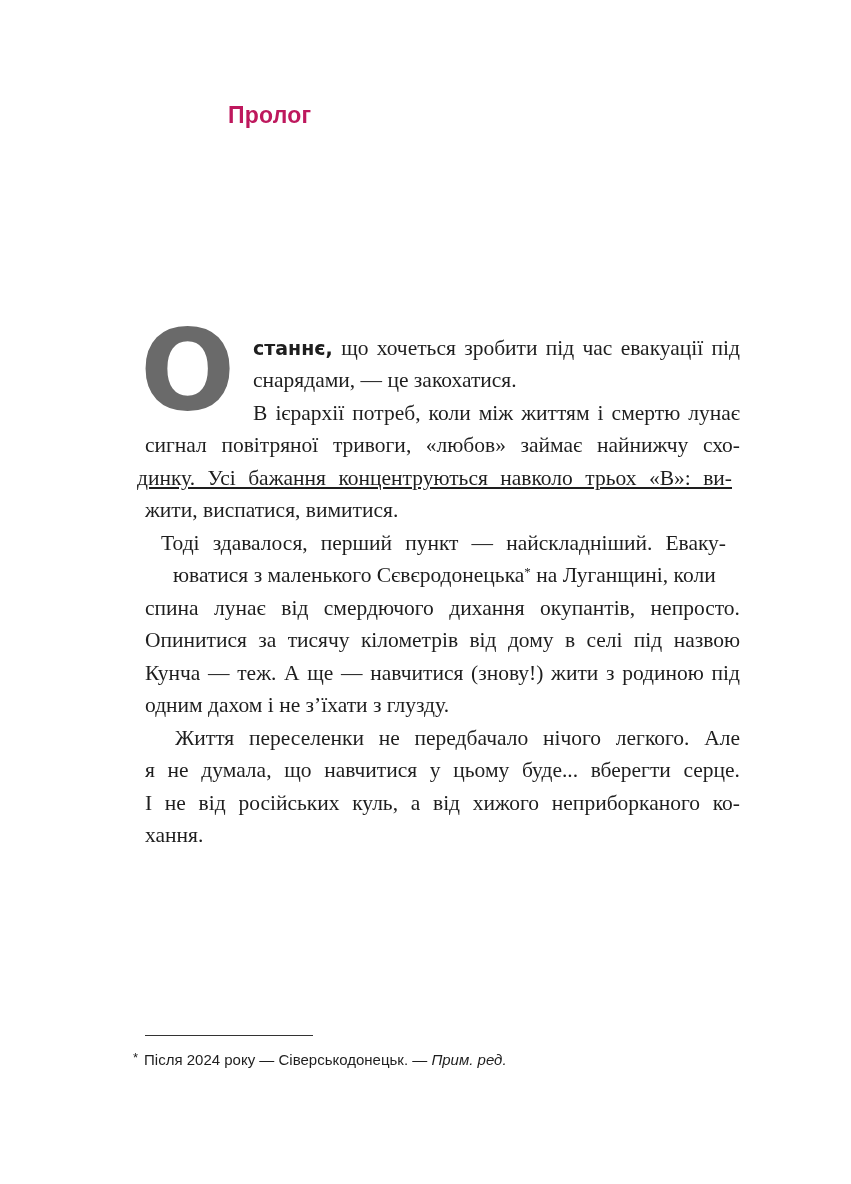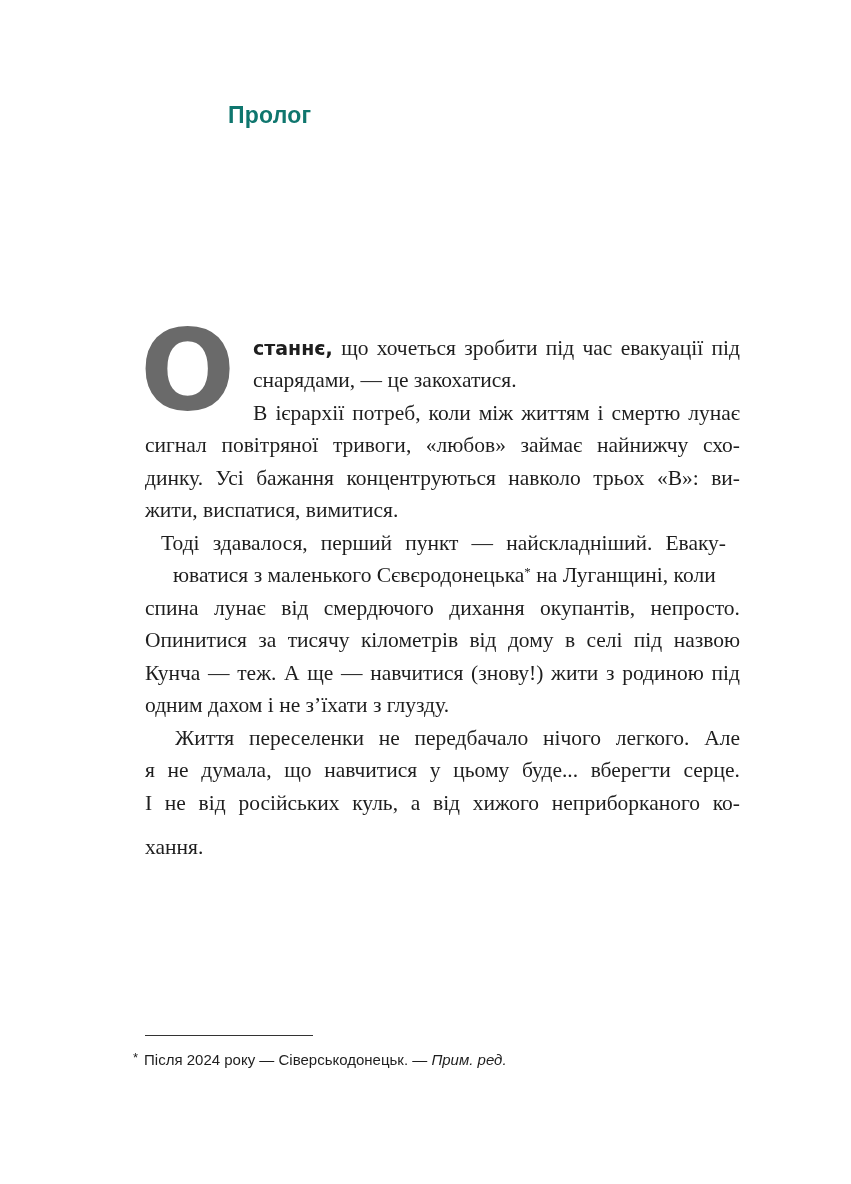--- a/index.html
+++ b/index.html
@@ -3,21 +3,21 @@
   <meta charset="utf-8">
   <style>
     html, body { margin: 0; padding: 0; }
     body {
       width: 851px; height: 1184px; background: #ffffff; position: relative; overflow: hidden;
       color: #1e1e1e;
     }
     .title {
       position: absolute; left: 228px; top: 102px;
       font-family: "Liberation Sans", "DejaVu Sans", sans-serif;
-      font-weight: bold; font-size: 23px; color: #0f766e; letter-spacing: 0.2px;
+      font-weight: bold; font-size: 23px; color: #be185d; letter-spacing: 0.2px;
     }
     .dropcap {
       position: absolute; left: 140px; top: 314px;
       font-family: "DejaVu Sans", "Liberation Sans", sans-serif;
       font-weight: bold; font-size: 112px; line-height: 112px; color: #6a6a6a;
       transform: scaleX(1.0);
     }
     .line {
       position: absolute; white-space: nowrap;
       font-family: "Liberation Serif", "DejaVu Serif", serif;
@@ -45,31 +45,31 @@
 
 <div class="title">Пролог</div>
 
 <div class="dropcap">О</div>
 
 <div id="body-text">
     <div class="line justify" style="left: 253px; top: 336px; width: 487px;"><span class="lead-bold">станнє,</span><span> що хочеться зробити під час евакуації під</span></div>
     <div class="line" style="left: 253px; top: 368px;"><span>снарядами, — це закохатися.</span></div>
     <div class="line justify" style="left: 253px; top: 401px; width: 487px;"><span>В ієрархії потреб, коли між життям і смертю лунає</span></div>
     <div class="line justify" style="left: 145px; top: 433px; width: 595px;"><span>сигнал повітряної тривоги, «любов» займає найнижчу схо-</span></div>
-    <div class="line justify" style="left: 145px; top: 466px; width: 595px;"><span>динку. Усі бажання концентруються навколо трьох «В»: ви-</span></div>
+    <div class="line justify" style="left: 137px; top: 466px; width: 595px; text-decoration: underline;"><span>динку. Усі бажання концентруються навколо трьох «В»: ви-</span></div>
     <div class="line" style="left: 145px; top: 498px;"><span>жити, виспатися, вимитися.</span></div>
     <div class="line justify" style="left: 161px; top: 531px; width: 565px;"><span>Тоді здавалося, перший пункт — найскладніший. Еваку-</span></div>
     <div class="line" style="left: 145px; top: 563px; margin-left: 28px;"><span>юватися з маленького Сєвєродонецька</span><sup class="ast">*</sup><span> на Луганщині, коли</span></div>
     <div class="line justify" style="left: 145px; top: 596px; width: 595px;"><span>спина лунає від смердючого дихання окупантів, непросто.</span></div>
     <div class="line justify" style="left: 145px; top: 628px; width: 595px;"><span>Опинитися за тисячу кілометрів від дому в селі під назвою</span></div>
     <div class="line justify" style="left: 145px; top: 661px; width: 595px;"><span>Кунча — теж. А ще — навчитися (знову!) жити з родиною під</span></div>
     <div class="line" style="left: 145px; top: 693px;"><span>одним дахом і не з’їхати з глузду.</span></div>
     <div class="line justify" style="left: 175px; top: 726px; width: 565px;"><span>Життя переселенки не передбачало нічого легкого. Але</span></div>
     <div class="line justify" style="left: 145px; top: 758px; width: 595px;"><span>я не думала, що навчитися у цьому буде... вберегти серце.</span></div>
     <div class="line justify" style="left: 145px; top: 791px; width: 595px;"><span>І не від російських куль, а від хижого неприборканого ко-</span></div>
-    <div class="line" style="left: 145px; top: 823px; margin-top: 12px;"><span>хання.</span></div>
+    <div class="line" style="left: 145px; top: 823px;"><span>хання.</span></div>
   </div>
 
 <div class="rule"></div>
 
 <div class="footnote">
   <span class="fn-mark">*</span><span>Після 2024 року — Сіверськодонецьк. — </span><span class="ital">Прим. ред.</span>
 </div>
 
 </body></html>

